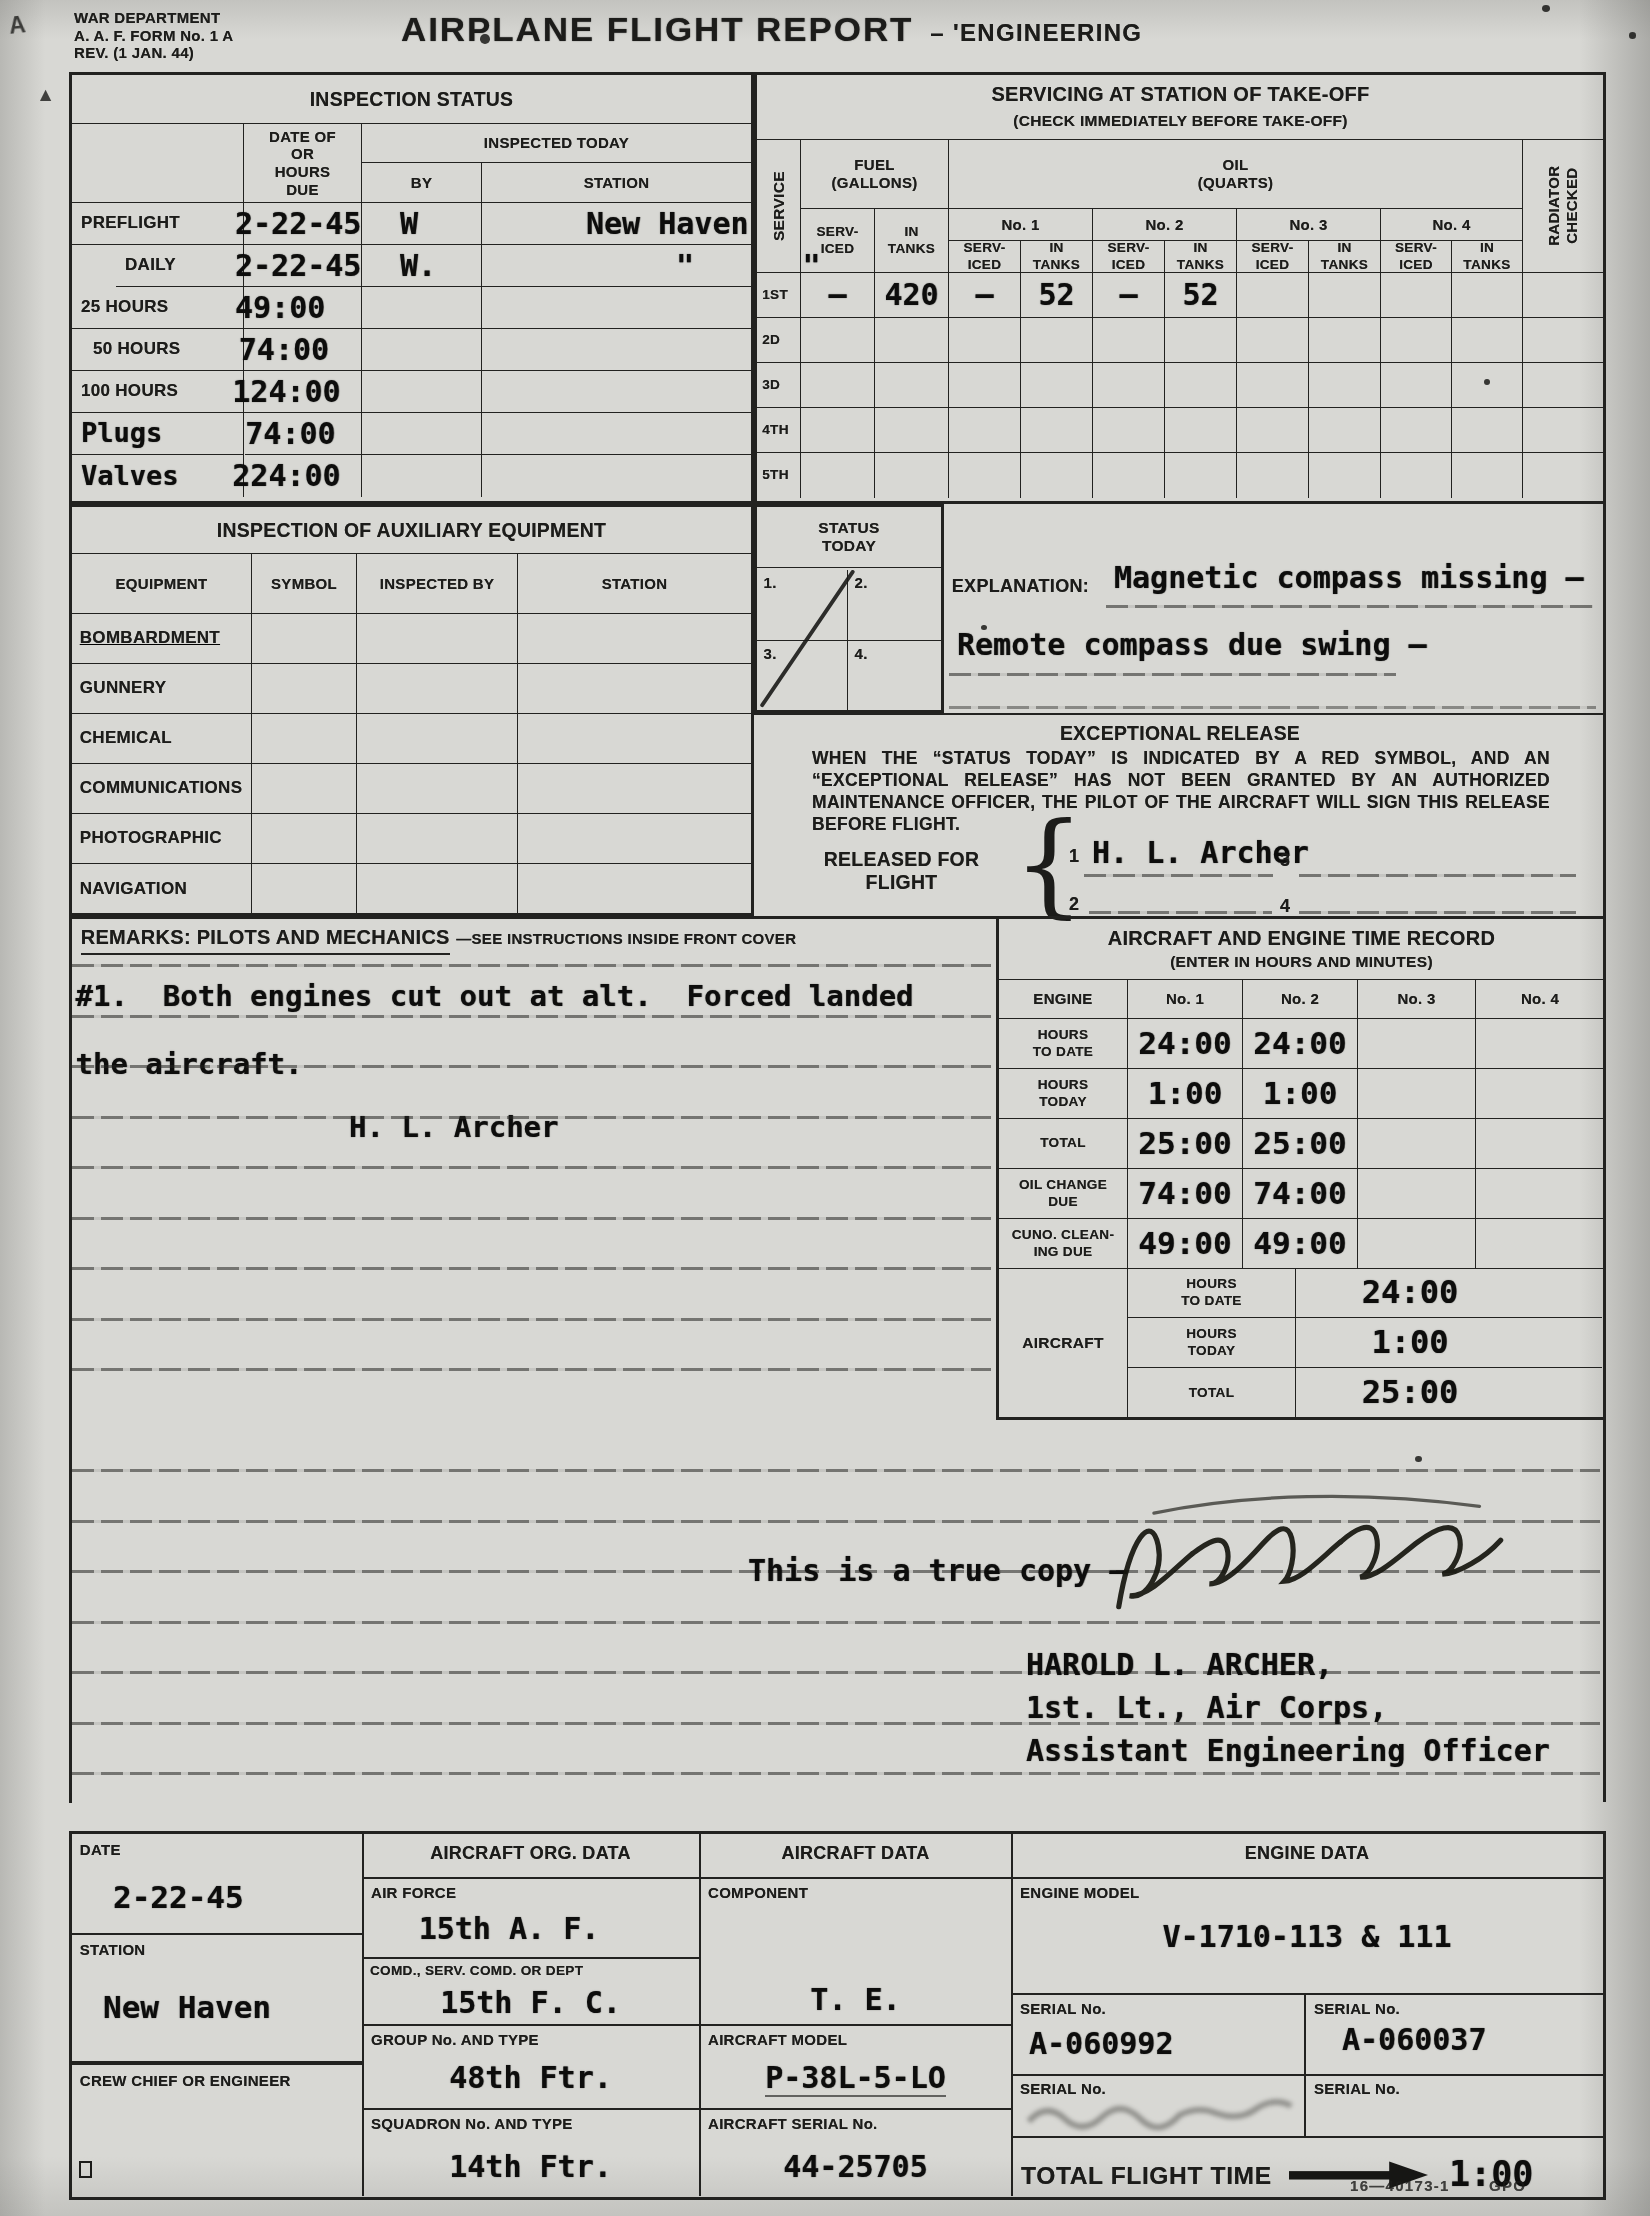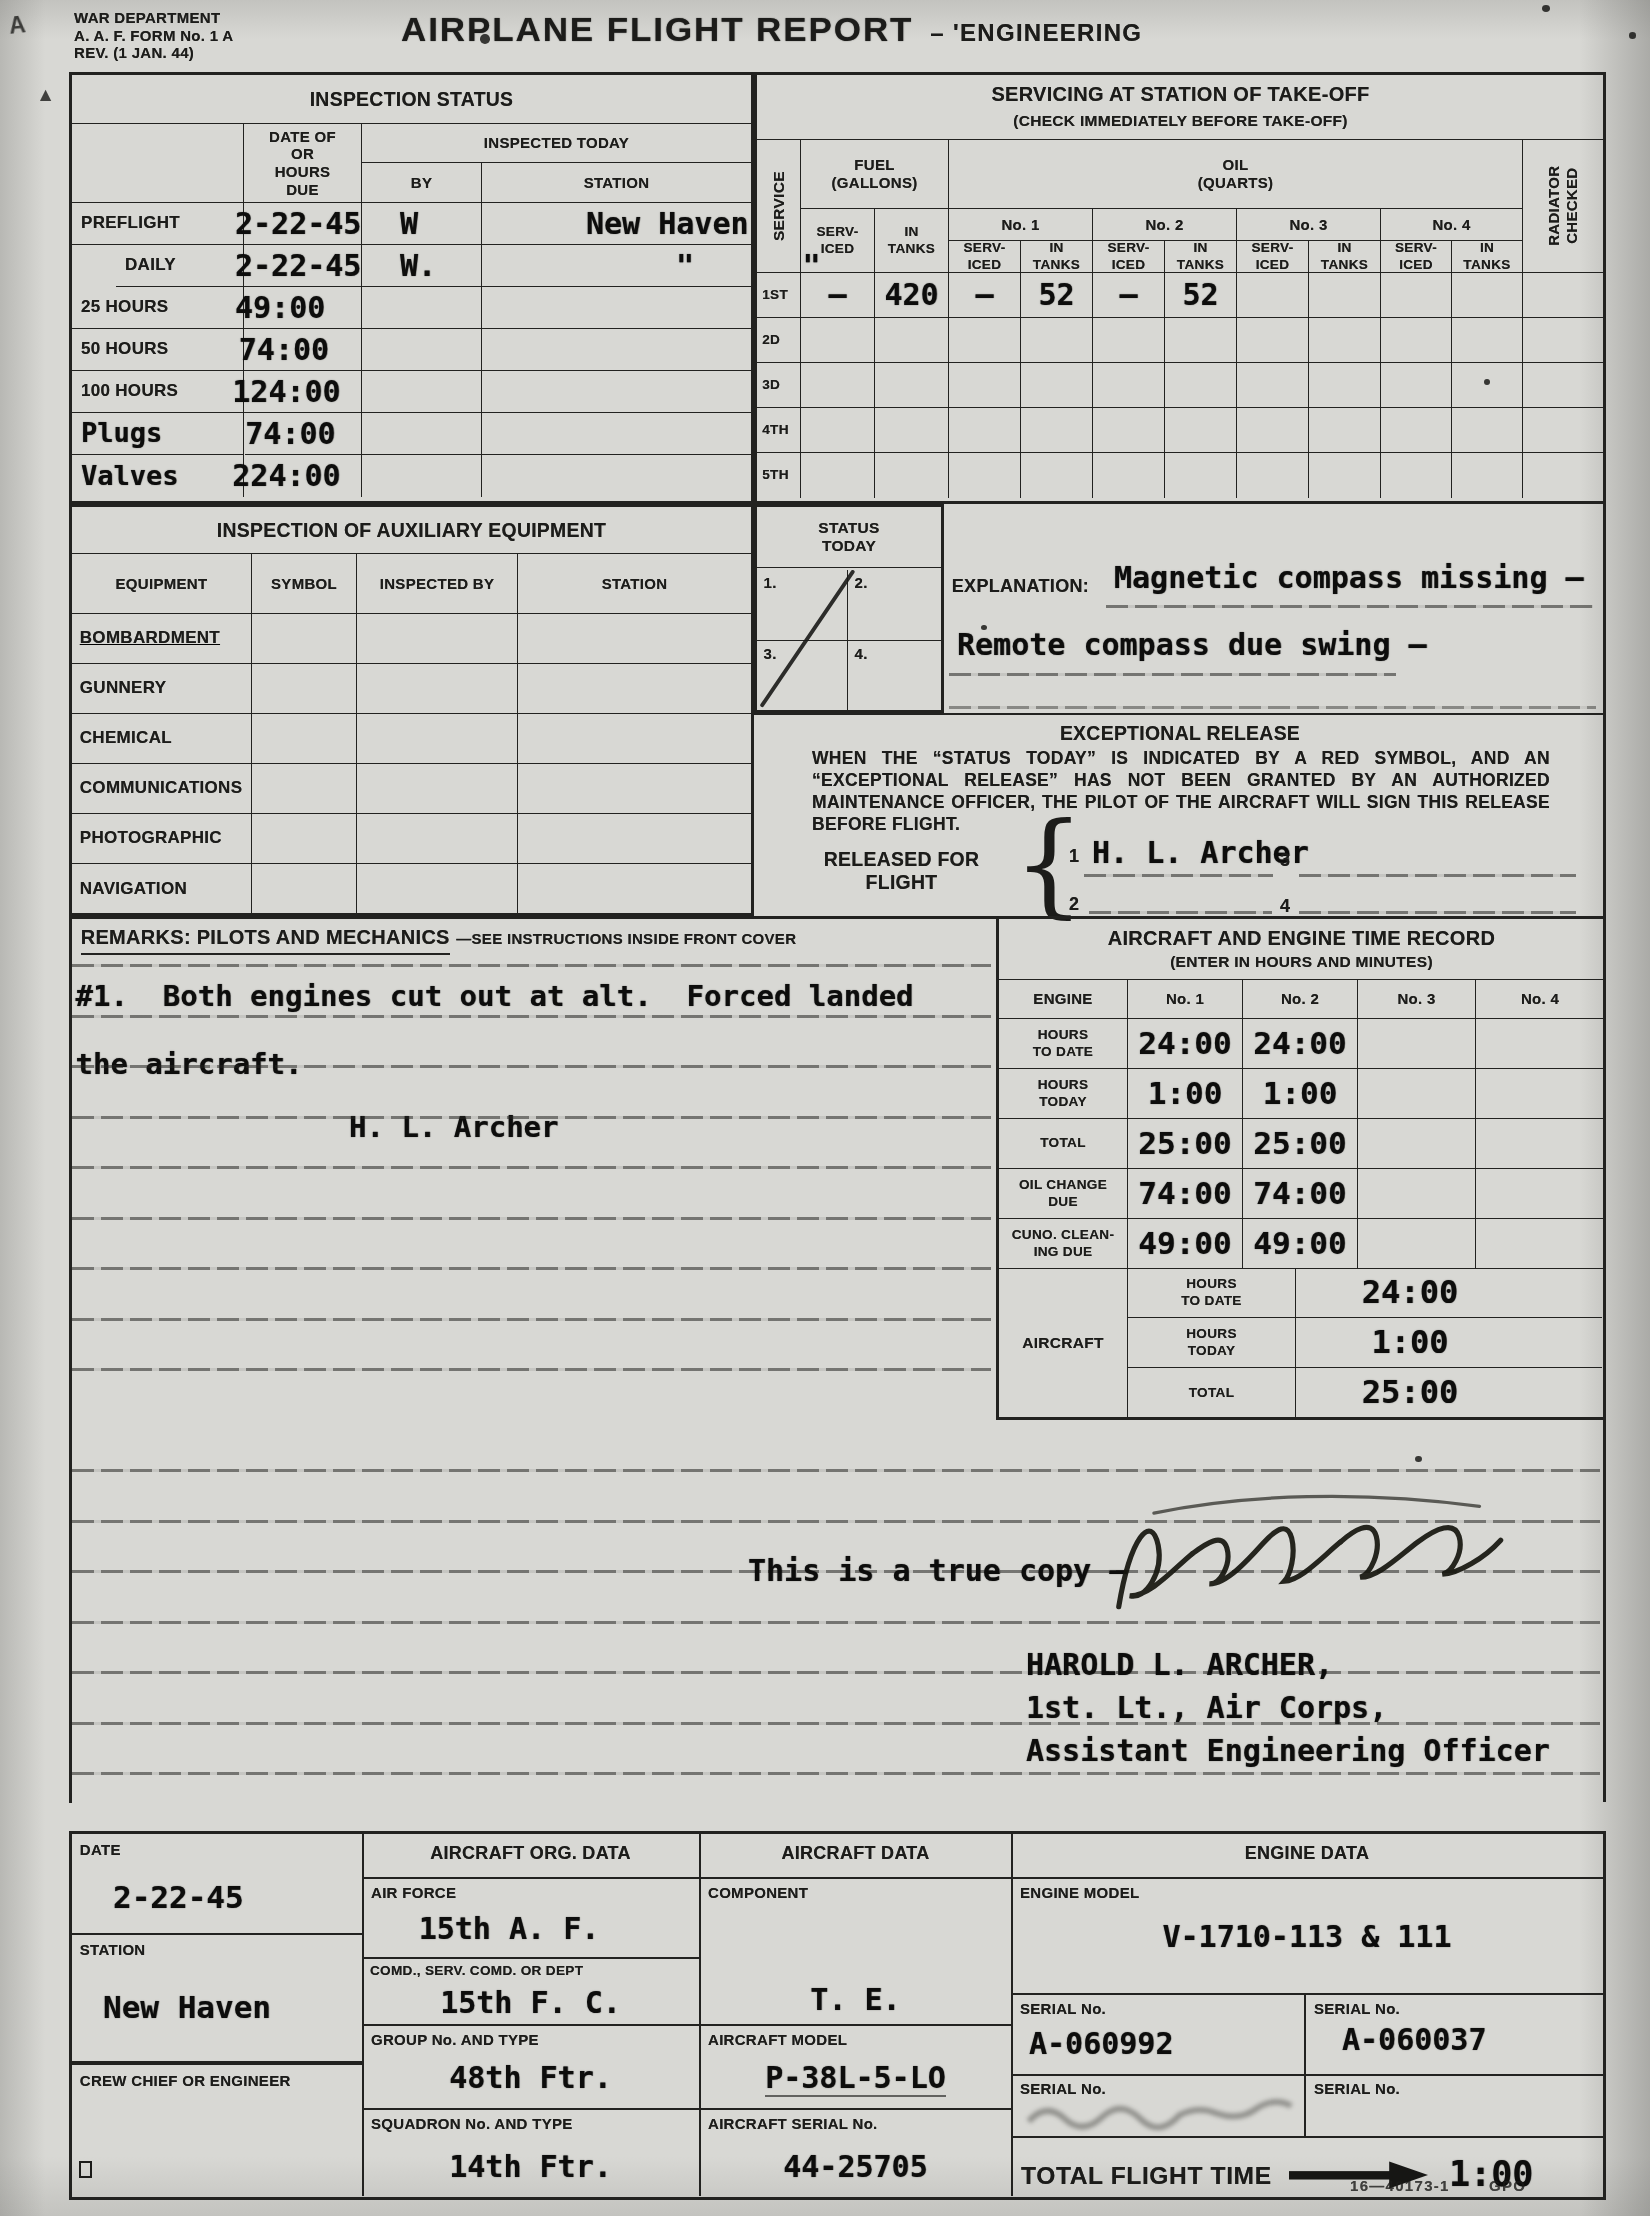--- a/index.html
+++ b/index.html
@@ -98,21 +98,21 @@
 
     <div class="cell left" style="grid-area:6/1/7/2; padding-left:9px;">
         <span class="lbl">25 HOURS</span>
       </div>
     <div class="cell left" style="grid-area:6/2/7/3; margin-left:-9px;">
         <span class="typed">49:00</span>
       </div>
     <div class="cell" style="grid-area:6/3/7/4;"></div>
     <div class="cell nr" style="grid-area:6/4/7/5;"></div>
 
-    <div class="cell left" style="grid-area:7/1/8/2; padding-left:9px;">
+    <div class="cell left" style="grid-area:7/1/8/2; padding-left:21px;">
         <span class="lbl">50 HOURS</span>
       </div>
     <div class="cell left" style="grid-area:7/2/8/3; margin-left:-5.2px;">
         <span class="typed">74:00</span>
       </div>
     <div class="cell" style="grid-area:7/3/8/4;"></div>
     <div class="cell nr" style="grid-area:7/4/8/5;"></div>
 
     <div class="cell left" style="grid-area:8/1/9/2; padding-left:9px;">
         <span class="lbl">100 HOURS</span>

